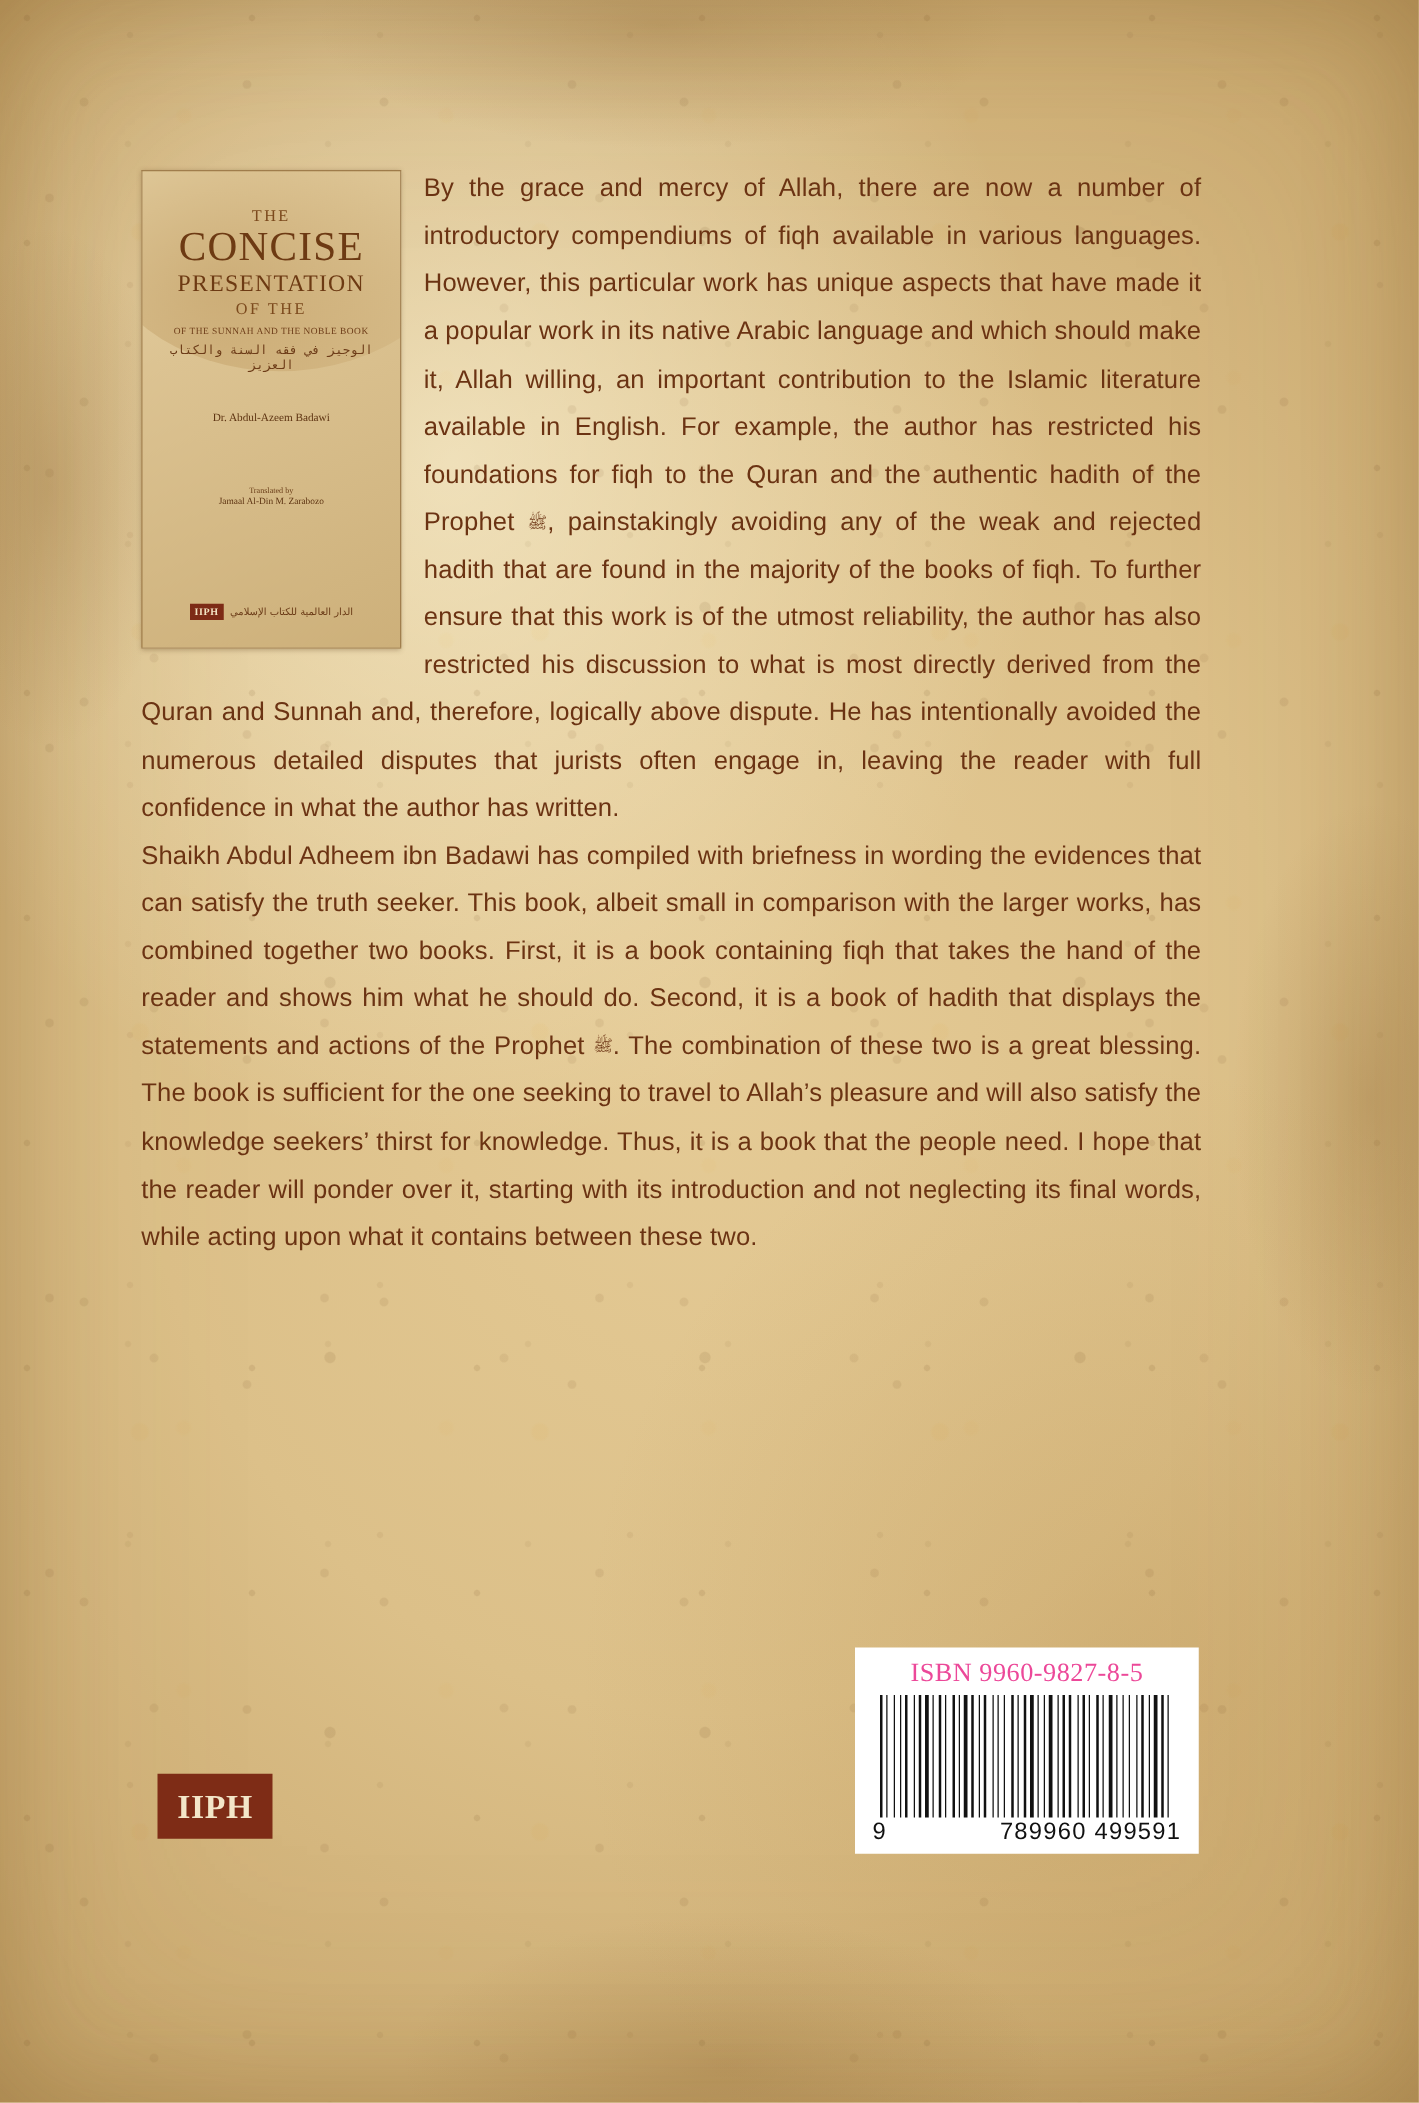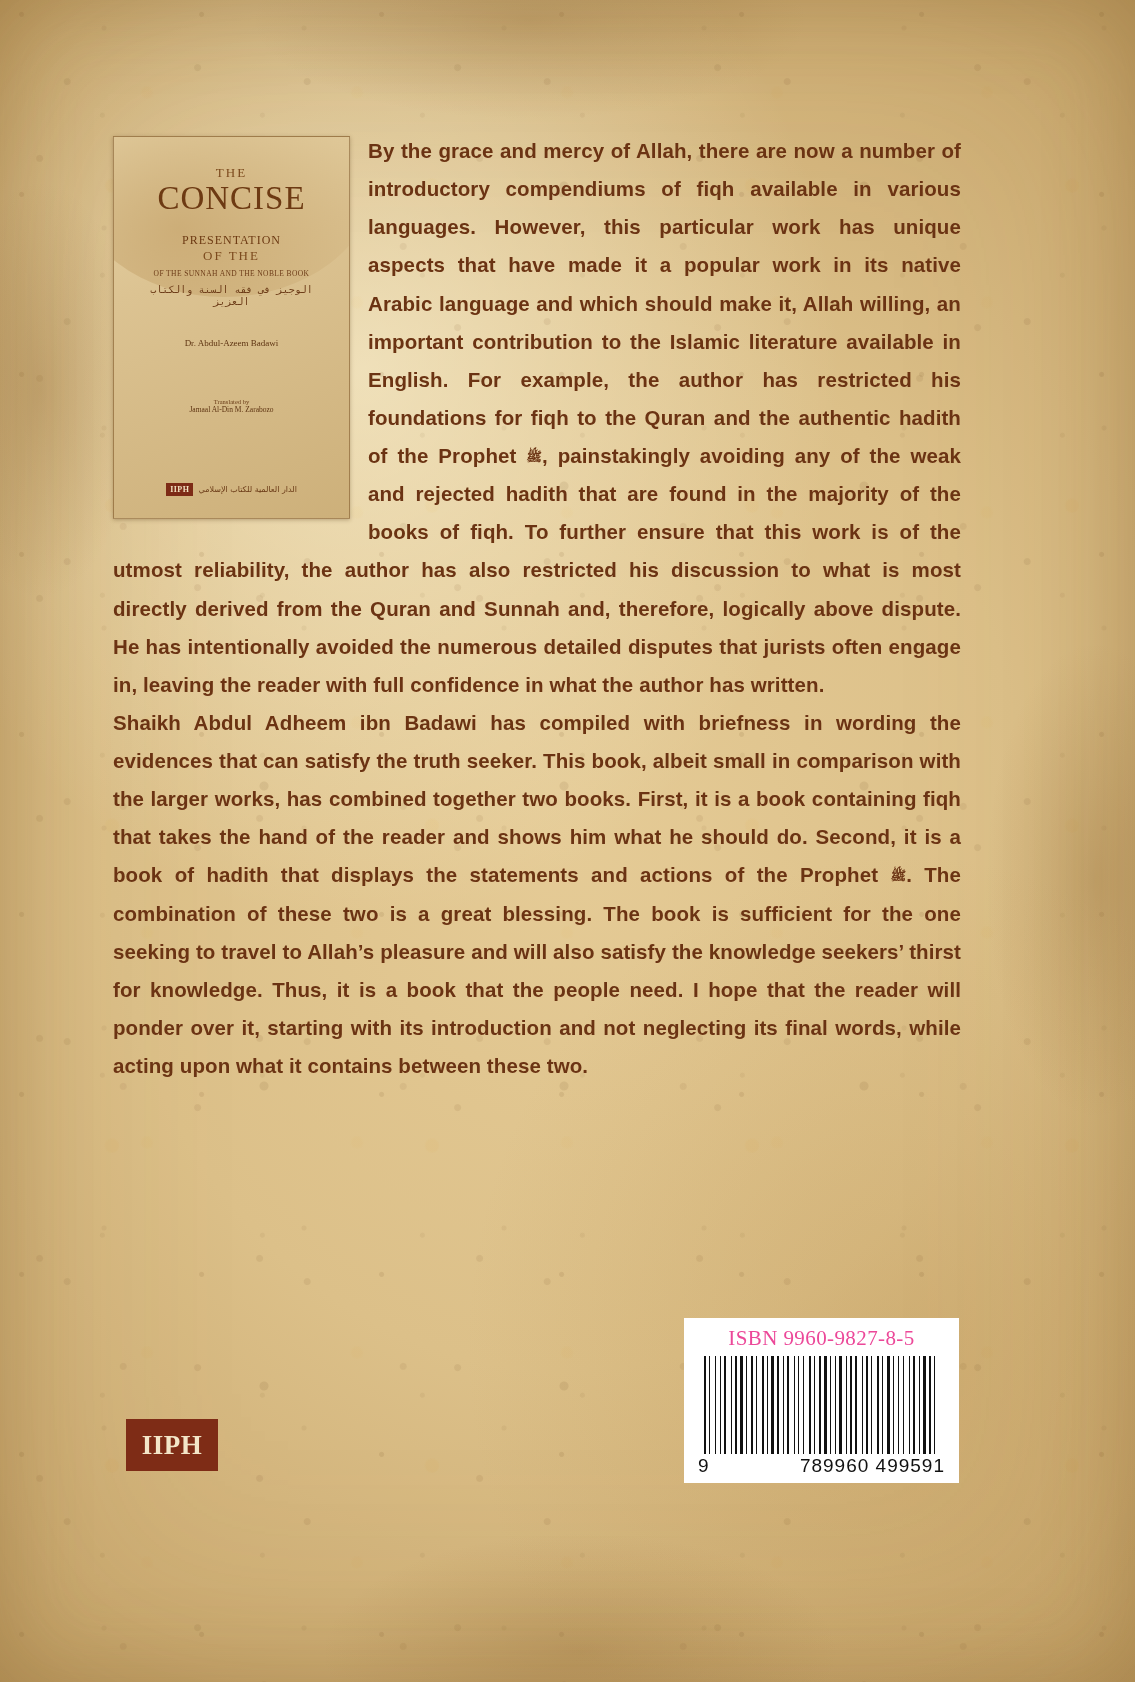--- a/index.html
+++ b/index.html
@@ -66,21 +66,21 @@
   .content {
     position: absolute;
     left: 113px;
     top: 132px;
     width: 848px;
     z-index: 4;
   }
 
   .cover-thumb {
     float: left;
-    width: 237px;
+    width: 208px;
     height: 383px;
     margin: 4px 18px 6px 0;
     background: linear-gradient(160deg, #e7d3a6 0%, #dcc392 35%, #cdb07a 100%);
     border: 1px solid rgba(120,80,35,0.55);
     box-shadow: 0 1px 4px rgba(90,60,25,0.35);
     position: relative;
     box-sizing: border-box;
     overflow: hidden;
   }
   .cover-thumb .arc {
@@ -107,25 +107,25 @@
     font-family: "Liberation Serif", serif;
   }
   .ct-concise {
     font-size: 33px;
     letter-spacing: 1px;
     line-height: 1.04;
     font-family: "Liberation Serif", serif;
     color: #6d3a13;
   }
   .ct-presentation {
-    font-size: 12px;
+    font-size: 19px;
     letter-spacing: 1px;
     font-family: "Liberation Serif", serif;
     color: #6d3a13;
-    margin-top: 18px;
+    margin-top: 2px;
   }
   .ct-ofthe {
     font-size: 13px;
     letter-spacing: 2px;
     font-family: "Liberation Serif", serif;
     color: #7c4a1d;
   }
   .ct-fiqh {
     font-size: 46px;
     font-weight: bold;
@@ -192,21 +192,21 @@
 
   .blurb {
     color: #6b3313;
     font-size: 20.5px;
     line-height: 1.86;
     text-align: justify;
     font-family: "Liberation Sans", sans-serif;
     letter-spacing: 0.1px;
   }
   .blurb p { margin: 0; }
-  .blurb .para-flow { text-align: justify; font-weight: bold; }
+  .blurb .para-flow { text-align: justify; }
   .saw {
     display: inline-block;
     font-size: 13px;
     line-height: 1;
     transform: translateY(-2px);
     font-family: "DejaVu Sans", sans-serif;
     letter-spacing: -0.5px;
     color: #6b3313;
   }
 

